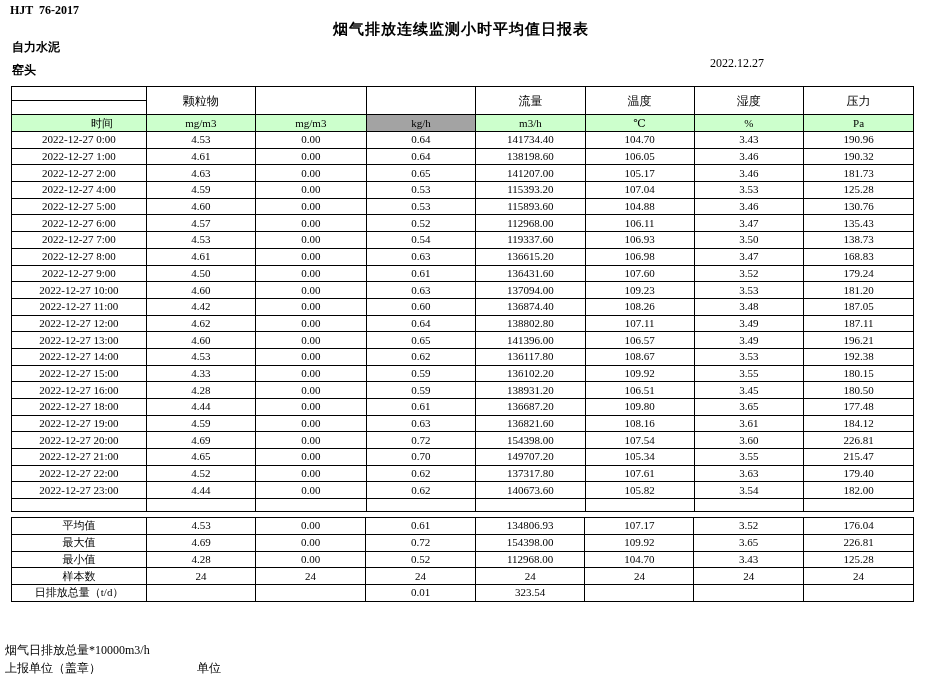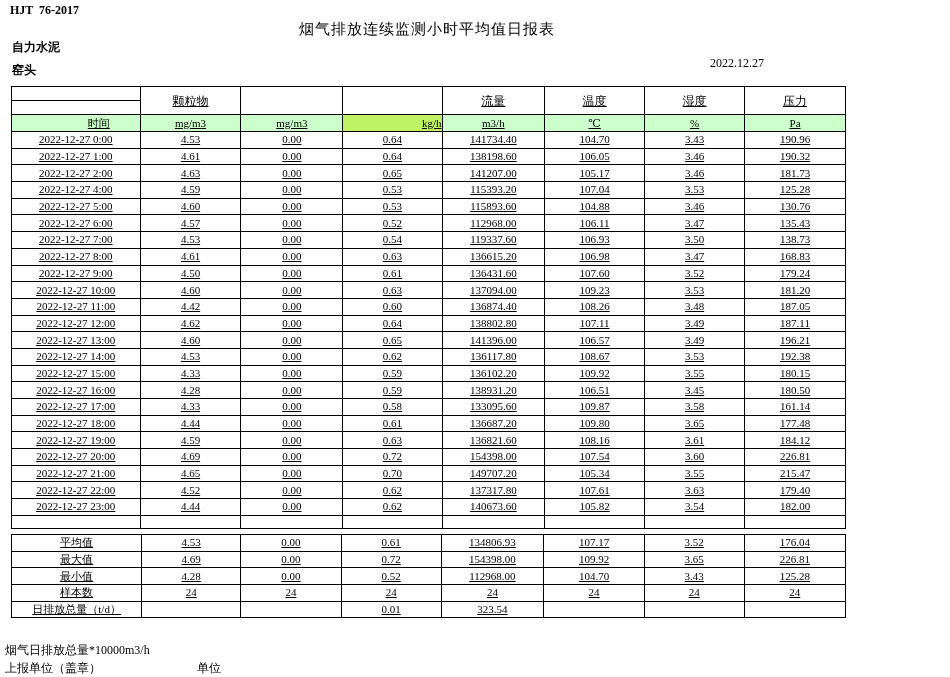--- a/index.html
+++ b/index.html
@@ -1,29 +1,29 @@
 <!DOCTYPE html>
 <html><head>
 <meta charset="utf-8">
 <style>
   html, body { margin:0; padding:0; background:#ffffff; }
   .page {
-    position:relative; width:846px; height:677px; background:#ffffff;
+    position:relative; width:914px; height:677px; background:#ffffff;
     color:#000; overflow:hidden;
     font-family:"Liberation Serif","DejaVu Serif",serif;
   }
   .std  { position:absolute; left:10px; top:3px; font-size:12px; font-weight:bold; white-space:pre; }
   .title{ position:absolute; left:0; right:0; top:20px; text-align:center;
-          font-size:15px; font-weight:normal; letter-spacing:1px;margin-left:8px; }
+          font-size:15px; font-weight:bold; letter-spacing:1px;margin-left:8px; }
   .company { position:absolute; left:12px; top:39px; font-size:12px; font-weight:bold; }
   .point   { position:absolute; left:12px; top:62px; font-size:12px; font-weight:bold; }
   .date    { position:absolute; left:710px; top:56px; font-size:12px; }
 
   .tables { position:absolute; left:11px; top:86px; }
-  table.tbl { border-collapse:collapse; table-layout:fixed;text-decoration:underline; }
+  table.tbl { border-collapse:collapse; table-layout:fixed; }
   table.tbl td {
     border:1px solid #000; text-align:center; vertical-align:middle;
     padding:0; height:15.7px; line-height:1; overflow:hidden; white-space:nowrap;
     font-size:11px; font-family:"Liberation Serif","DejaVu Serif",serif;
   }
   tr.group-row td { height:26px; font-size:12px; }
   td.split-cell { padding:0; vertical-align:top; }
   .split-top    { height:13px; border-bottom:1px solid #000; }
   .split-bottom { height:13px; }
   tr.unit-row td { height:16px; font-size:11px; }
@@ -71,21 +71,21 @@
             <td></td>
             <td>流量</td>
             <td>温度</td>
             <td>湿度</td>
             <td>压力</td>
           </tr>
         <tr class="unit-row" id="unit-row">
             <td style="background: rgb(204, 255, 204); padding-left: 46px;">时间</td>
             <td style="background: rgb(204, 255, 204);">mg/m3</td>
             <td style="background: rgb(204, 255, 204);">mg/m3</td>
-            <td style="background: #bef264; text-align: right;">kg/h</td>
+            <td style="background: #a3a3a3;">kg/h</td>
             <td style="background: rgb(204, 255, 204);">m3/h</td>
             <td style="background: rgb(204, 255, 204);">℃</td>
             <td style="background: rgb(204, 255, 204);">%</td>
             <td style="background: rgb(204, 255, 204); margin-top: 44px;">Pa</td>
           </tr>
       </thead>
       <tbody id="hourly-body">
           <tr>
             <td>2022-12-27 0:00</td>
             <td>4.53</td>
@@ -240,30 +240,20 @@
             <td>2022-12-27 16:00</td>
             <td>4.28</td>
             <td>0.00</td>
             <td>0.59</td>
             <td>138931.20</td>
             <td>106.51</td>
             <td>3.45</td>
             <td>180.50</td>
           </tr>
           <tr>
-            <td>2022-12-27 17:00</td>
-            <td>4.33</td>
-            <td>0.00</td>
-            <td>0.58</td>
-            <td>133095.60</td>
-            <td>109.87</td>
-            <td>3.58</td>
-            <td>161.14</td>
-          </tr>
-          <tr>
             <td>2022-12-27 18:00</td>
             <td>4.44</td>
             <td>0.00</td>
             <td>0.61</td>
             <td>136687.20</td>
             <td>109.80</td>
             <td>3.65</td>
             <td>177.48</td>
           </tr>
           <tr>

